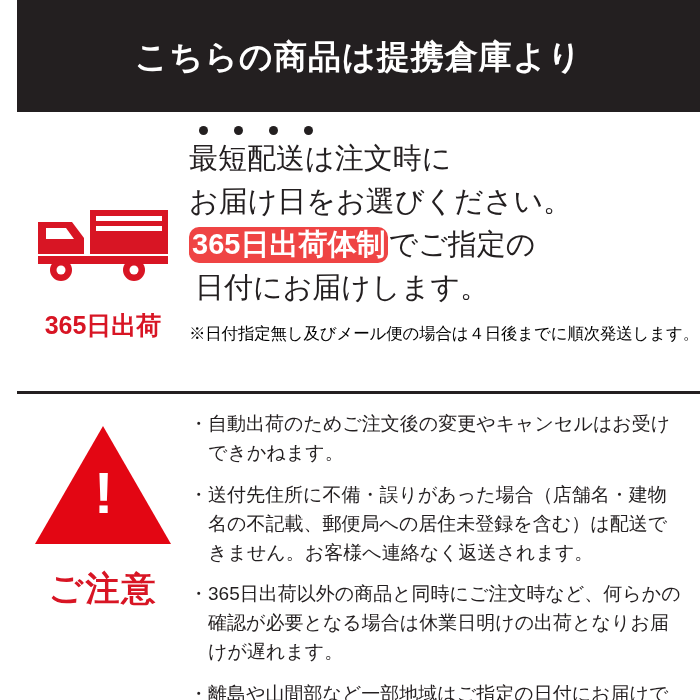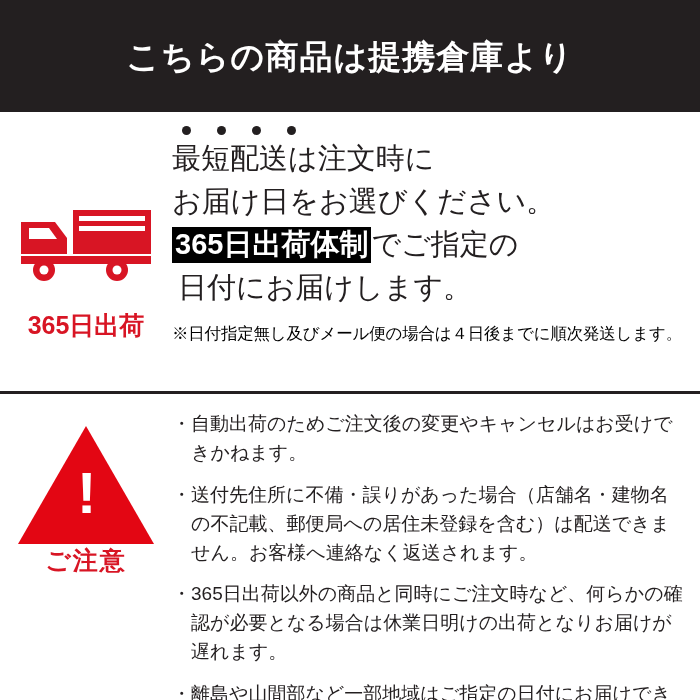--- a/index.html
+++ b/index.html
@@ -12,20 +12,21 @@
   }
   #banner {
     position: relative;
     width: 700px;
     height: 700px;
     background: #ffffff;
     box-sizing: border-box;
     overflow: hidden;
     display: flex;
     flex-direction: column;
+    padding-left: 17px;
   }
 
   
   .header {
     background: #231f20;
     color: #ffffff;
     flex: 0 0 112px;
     display: flex;
     flex-direction: column;
     align-items: center;
@@ -92,24 +93,25 @@
   .dline {
     font-size: 29px;
     color: #231f20;
     line-height: 1.48;
     white-space: nowrap;
   }
   .dline.indent {
     padding-left: 6px;
   }
   .hl {
-    background: #000000;
+    background: #ef4444;
     color: #ffffff;
     font-weight: bold;
     padding: 1px 3px 3px 3px;
+    border-radius: 10px;
   }
   .note {
     font-size: 16.5px;
     color: #000000;
     margin-top: 14px;
     letter-spacing: -0.2px;
     white-space: nowrap;
   }
 
   
@@ -143,23 +145,23 @@
     top: 38px;
     width: 18px;
     text-align: center;
     color: #ffffff;
     font-size: 58px;
     font-weight: bold;
     line-height: 1;
   }
   .caution-caption {
     color: #d81524;
-    font-size: 25px;
-    font-weight: bold;
-    margin-top: 0;
+    font-size: 34px;
+    font-weight: bold;
+    margin-top: 22px;
     letter-spacing: 2px;
     font-family: Liberation Serif, serif;
   }
   .caution-list {
     flex: 1 1 auto;
     padding: 6px 16px 0 0;
     box-sizing: border-box;
   }
   .c-item {
     display: flex;

